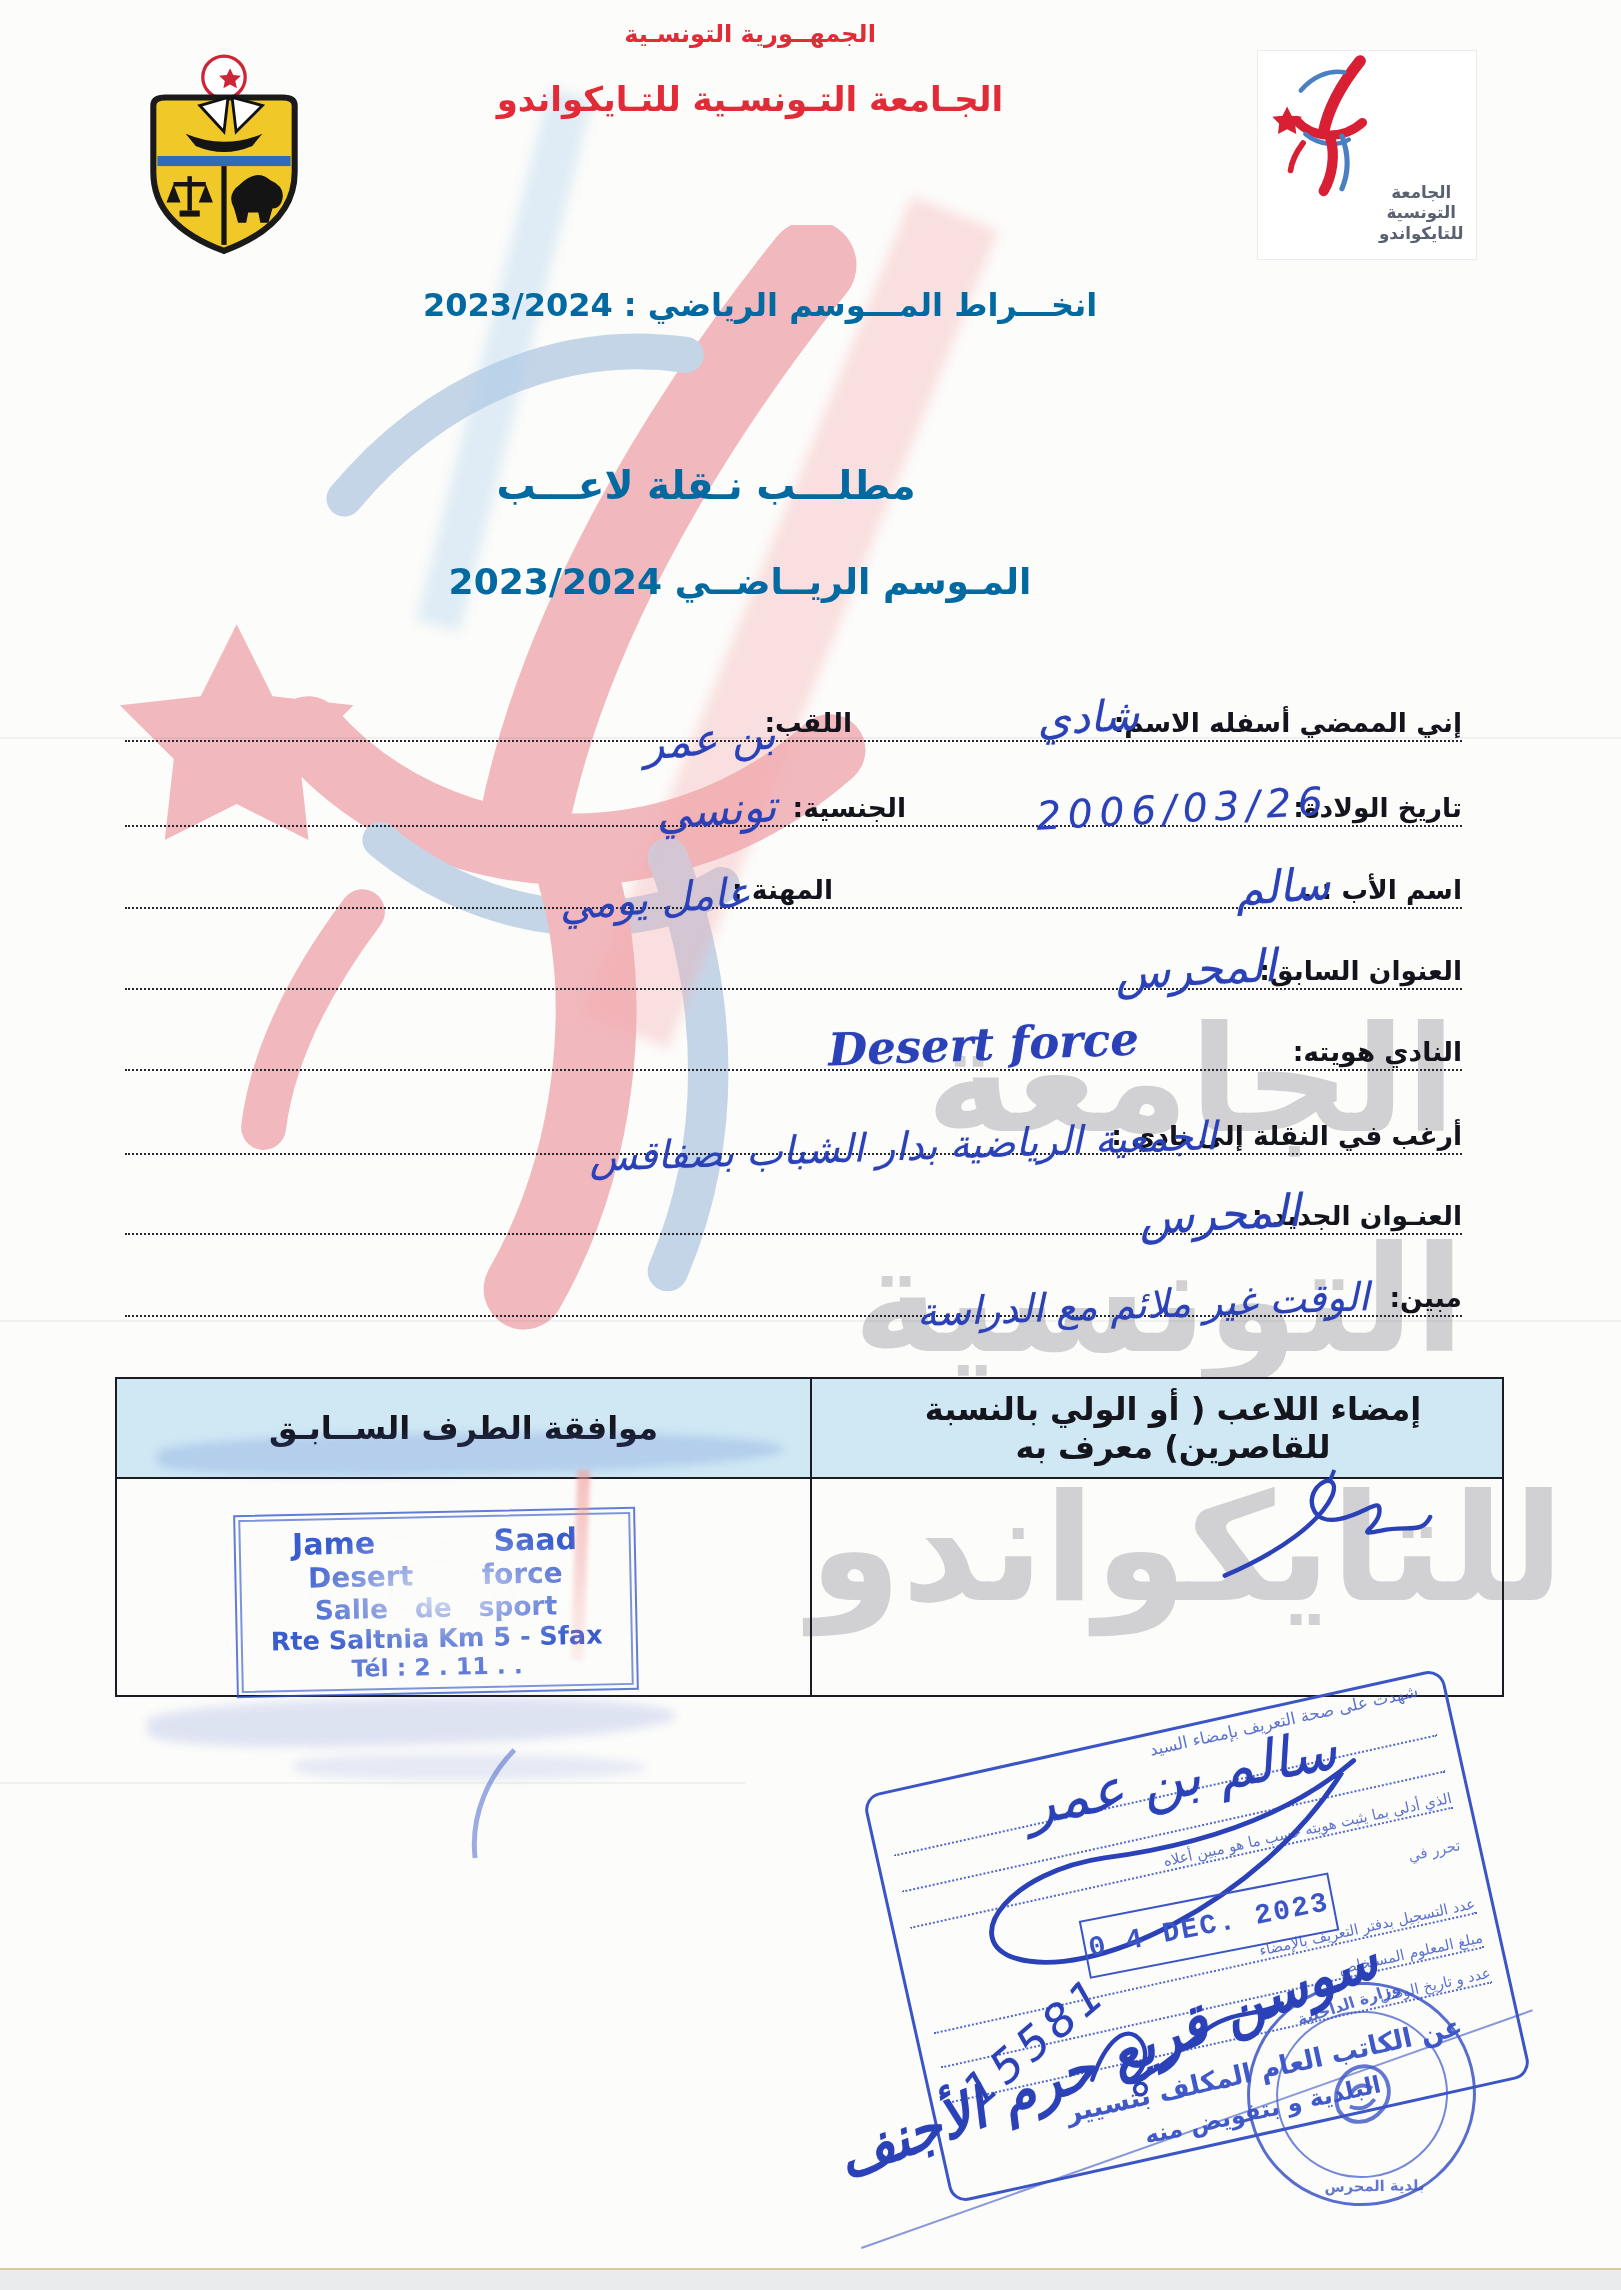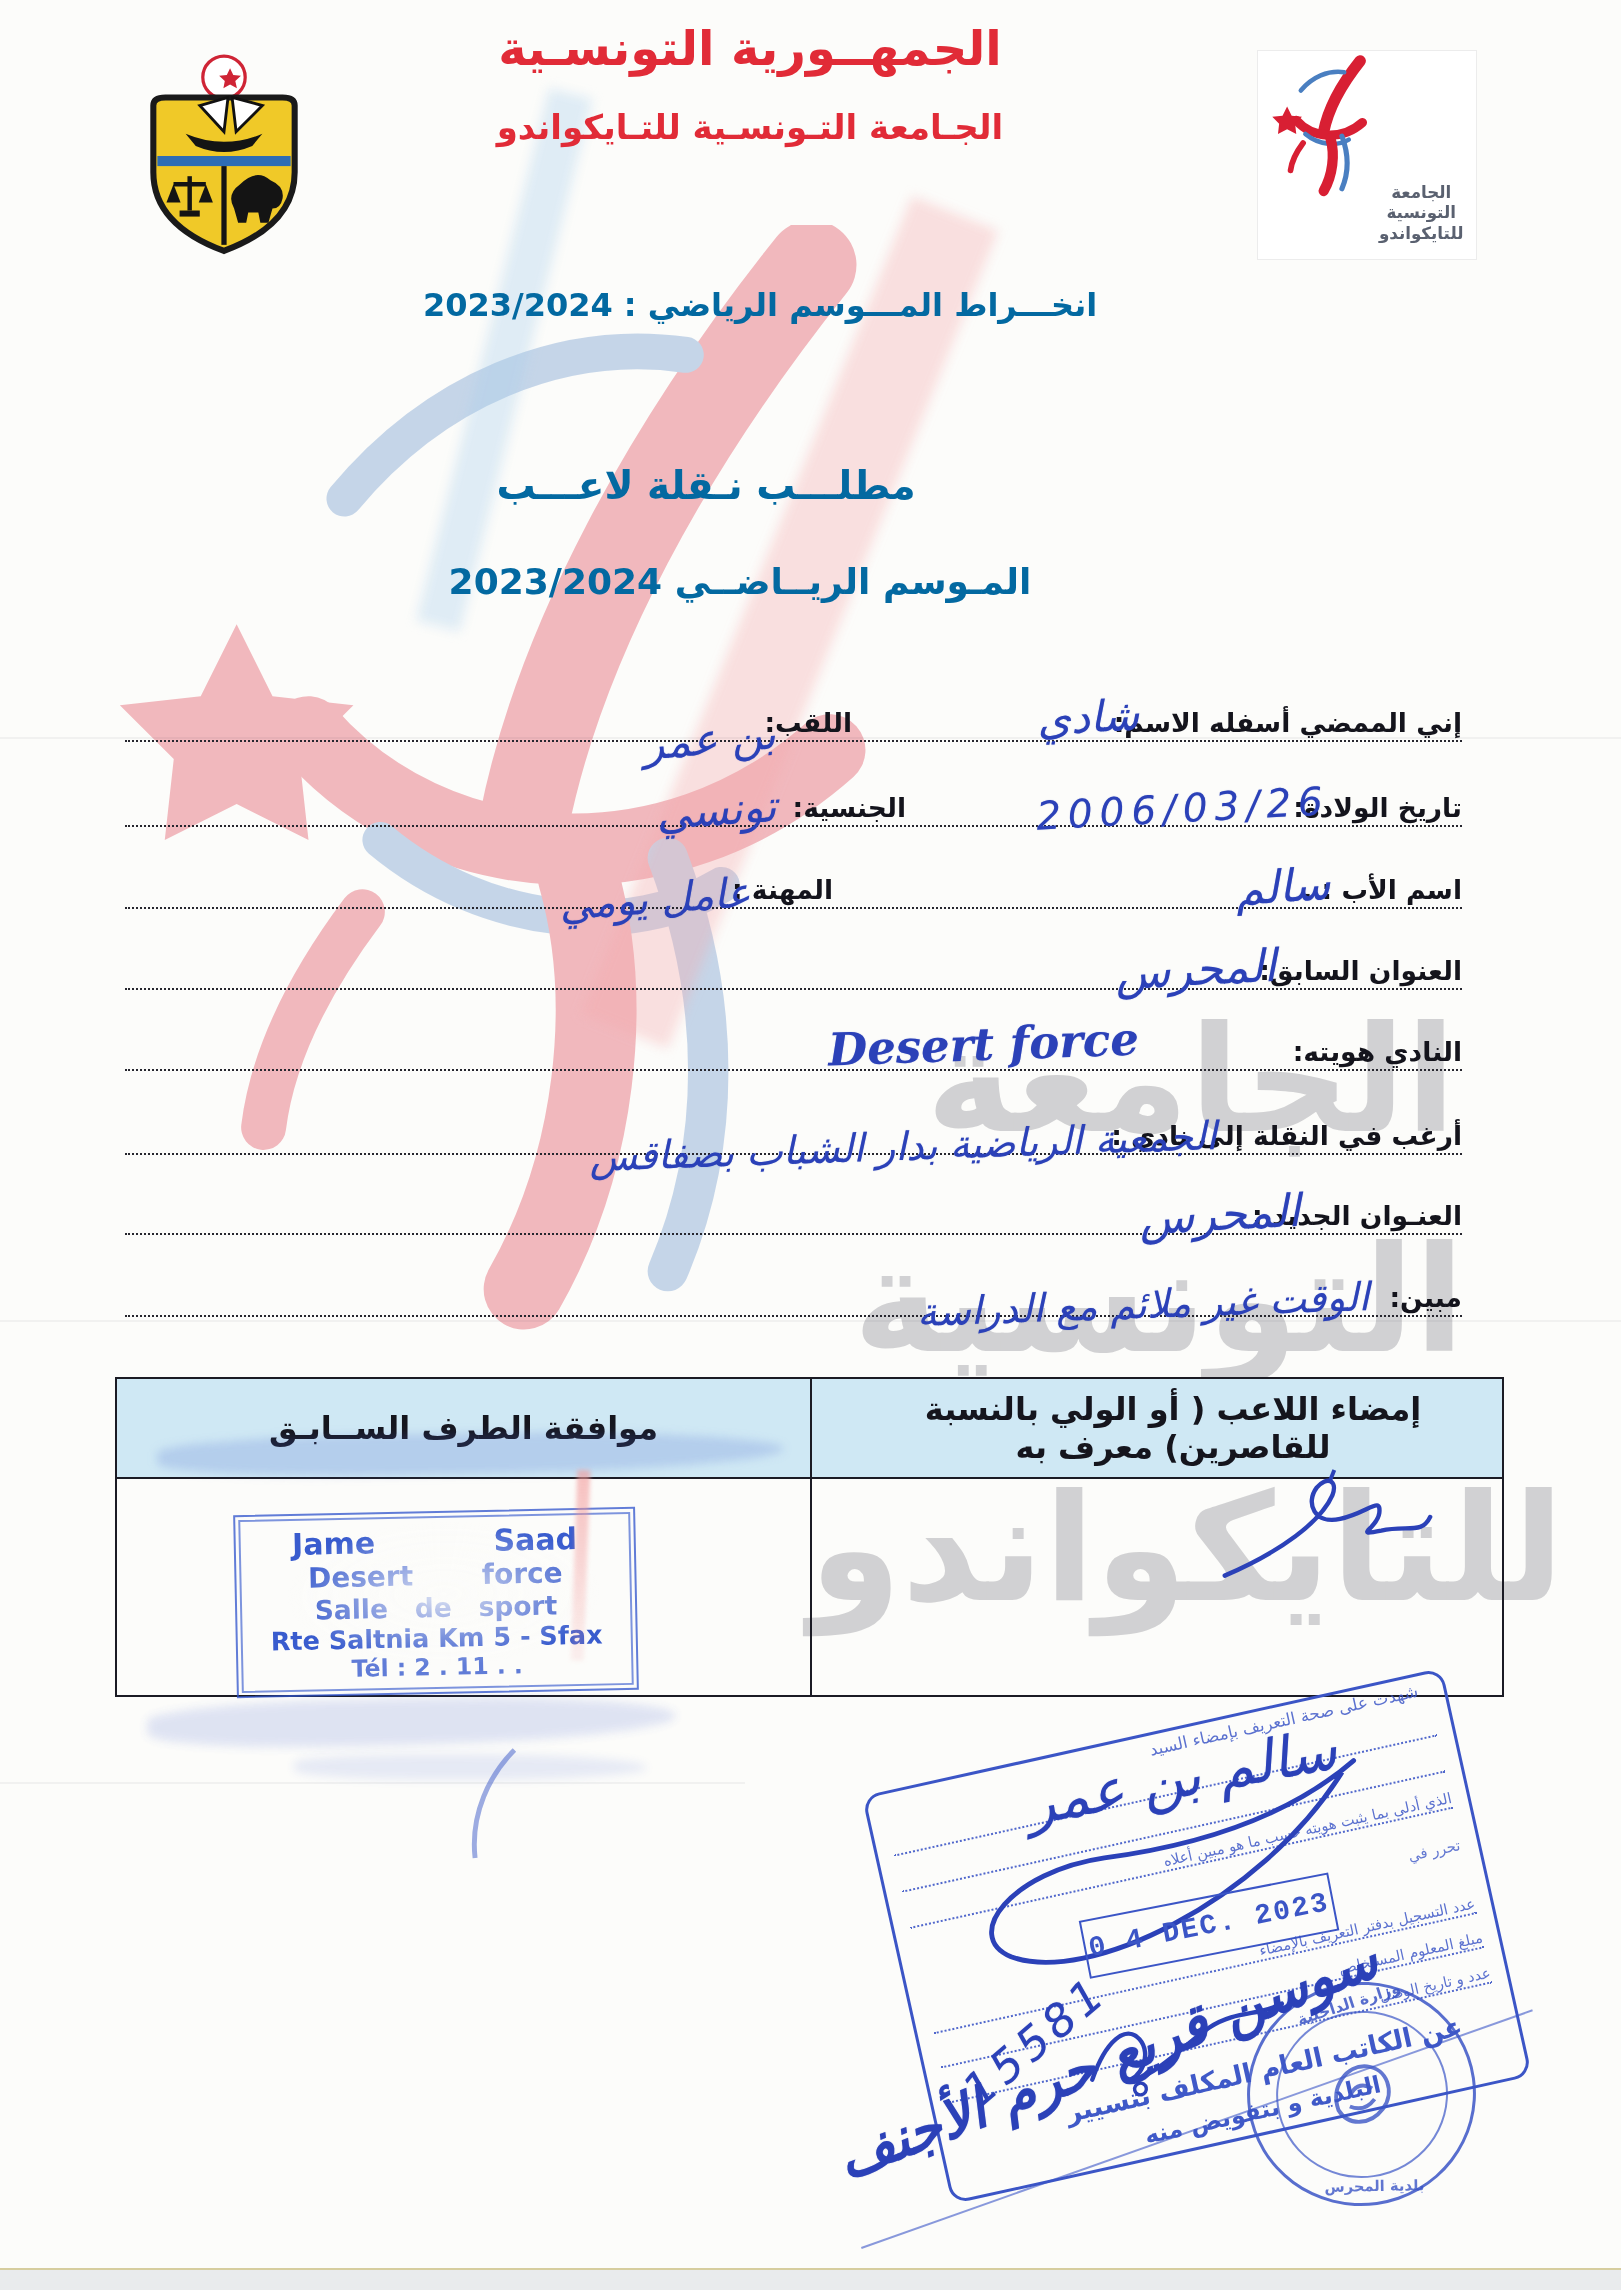--- a/index.html
+++ b/index.html
@@ -104,21 +104,21 @@
     <line x1="50" y1="57" x2="50" y2="96" stroke="#141414" stroke-width="2.6"></line>
     <line x1="33" y1="62" x2="33" y2="79" stroke="#141414" stroke-width="2.2"></line>
     <line x1="25" y1="66" x2="41" y2="66" stroke="#141414" stroke-width="2.2"></line>
     <path d="M25,66 l-3.5,9 h7 z" fill="#141414"></path>
     <path d="M41,66 l-3.5,9 h7 z" fill="#141414"></path>
     <rect x="28" y="79" width="10" height="3" fill="#141414"></rect>
     <path d="M58,66 q8,-8 15,-2 q7,3 6,9 q-1,5 -5,5 l-2,7 h-4 l-1,-5 h-5 l-1,5 h-4 l-2,-7 q-4,-7 3,-12 z" fill="#141414"></path>
   </svg>
 
   <div class="abs rtl center" style="left:260px;top:19.6px;width:980px;z-index:2;">
-    <div class="red-title" style="font-size:48px;">الجمهــورية التونسـية</div>
+    <div class="red-title" style="font-size:24px;">الجمهــورية التونسـية</div>
     <div class="red-title" style="font-size:34px;margin-top:31px;">الجـامعة التـونسـية للتـايكواندو</div>
   </div>
 
   <div class="abs logo-box" style="left:1258px;top:51px;width:218px;height:208px;z-index:2;">
     <svg class="abs" style="left:3.9px;top:2px;" width="137" height="155" viewBox="0 0 120 130">
       <use href="#tkd-emblem"></use>
     </svg>
     <div class="abs logo-caption rtl" style="right:9.8px;bottom:15.7px;width:90px;">
       <div>الجامعة</div>
       <div>التونسية</div>

